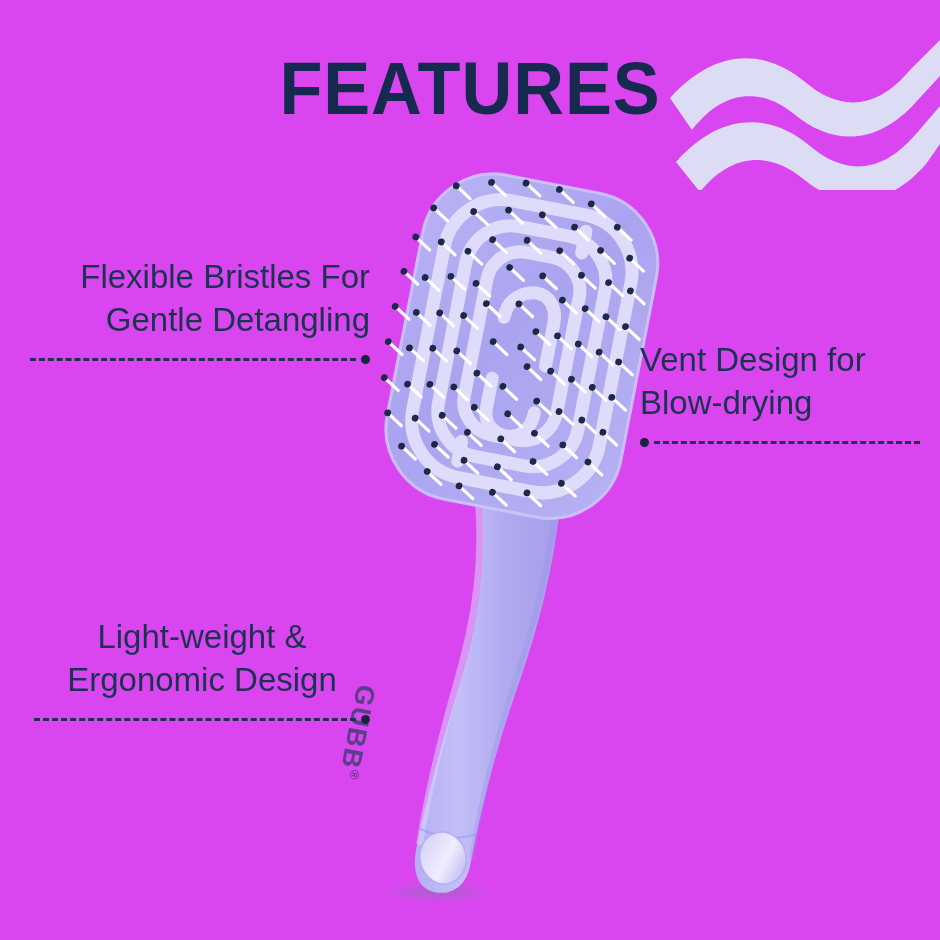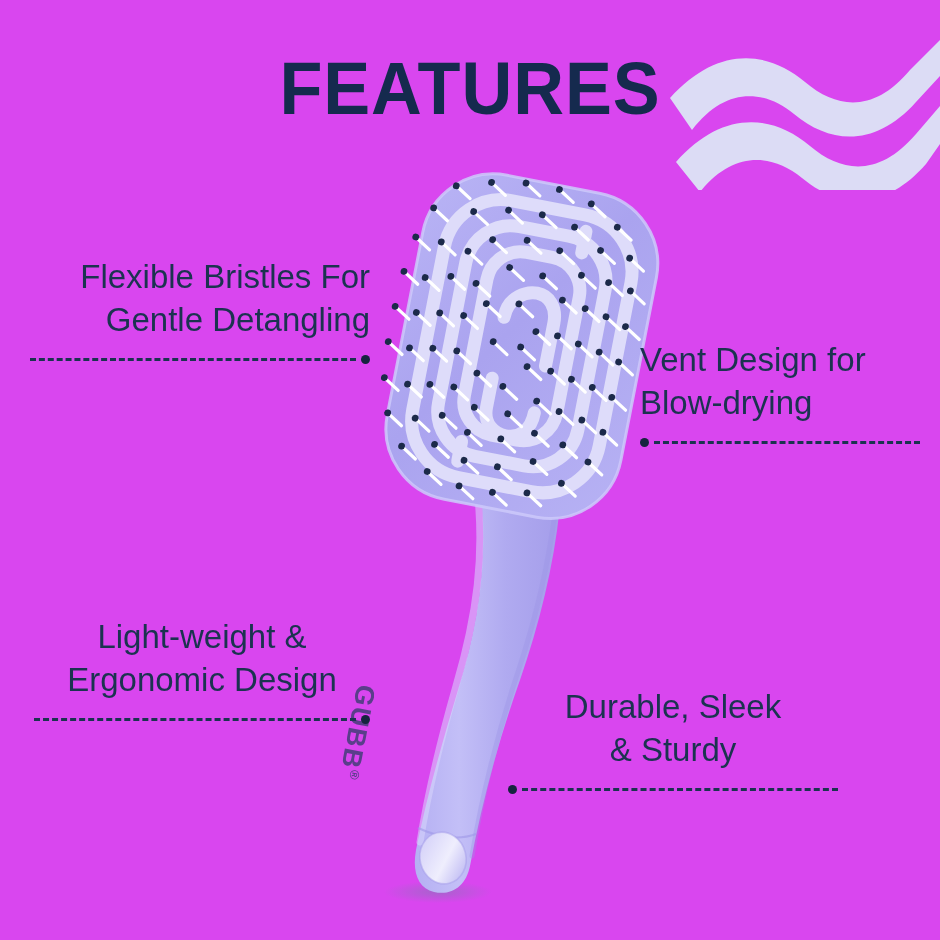--- a/index.html
+++ b/index.html
@@ -397,22 +397,14 @@
 
   <div class="feature center-align" id="feat-light">
     <div class="label">Light-weight &amp;
 Ergonomic Design</div>
     <div class="connector dot-right">
       <span class="dash"></span>
       <span class="dot"></span>
     </div>
   </div>
 
-  <div class="feature center-align" id="feat-durable">
-    <div class="label">Durable, Sleek
-&amp; Sturdy</div>
-    <div class="connector dot-left">
-      <span class="dot"></span>
-      <span class="dash"></span>
-    </div>
-  </div>
 
 </div>
 
 </body></html>

